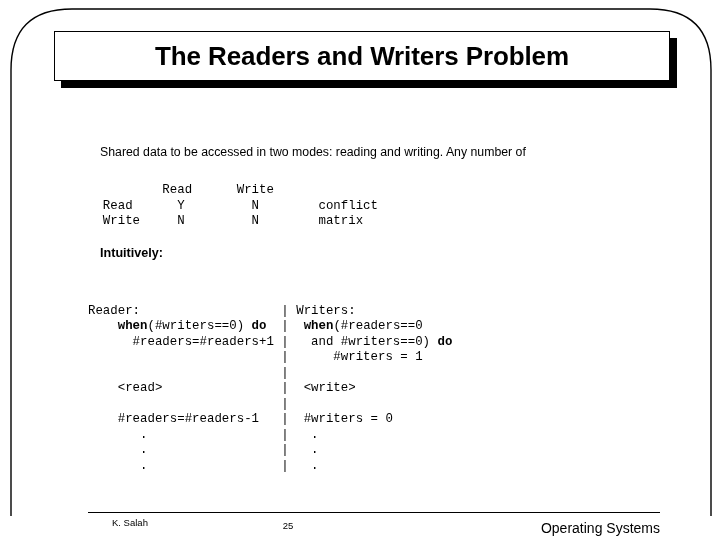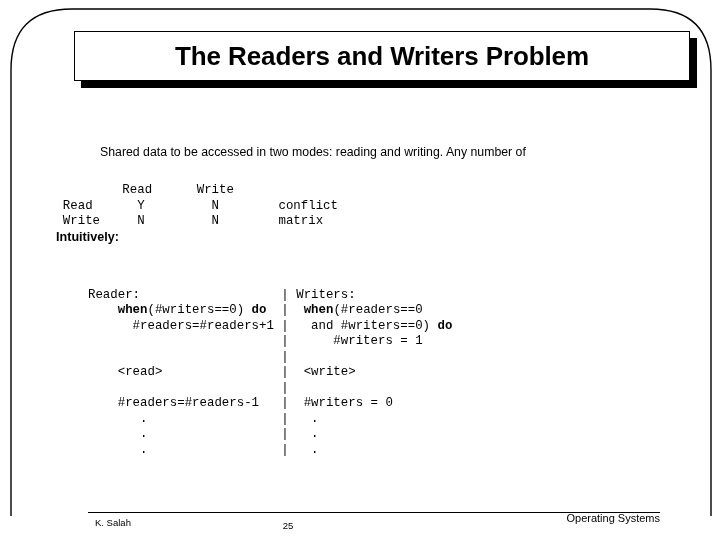--- a/index.html
+++ b/index.html
@@ -32,21 +32,20 @@
     width: 616px;
     height: 50px;
     background: #ffffff;
     border: 1px solid #000000;
     box-shadow: 7px 7px 0 0 #000000;
     box-sizing: border-box;
     display: flex;
     align-items: center;
     justify-content: center;
     z-index: 3;
-    margin-left: 20px;
   }
   #title-text {
     font-size: 26px;
     font-weight: bold;
     letter-spacing: -0.1px;
     white-space: nowrap;
     line-height: 1;
   }
 
   
@@ -73,26 +72,26 @@
   .mono-block {
     font-family: "Liberation Mono", "DejaVu Sans Mono", monospace;
     font-size: 12.4px;
     line-height: 15.5px;
     white-space: pre;
     margin: 0;
   }
 
   #matrix-block {
     margin-top: 22px;
-    padding-left: 48px;
+    padding-left: 88px;
   }
 
   #intuitively-label {
-    margin-top: 0;
-    padding-left: 56px;
+    margin-top: 16px;
+    padding-left: 100px;
     font-size: 12.6px;
     font-weight: bold;
   }
 
   #code-block {
     margin-top: 44px;
     padding-left: 88px;
     position: relative;
   }
   #code-block .kw {
@@ -110,37 +109,37 @@
   #footer-rule {
     position: absolute;
     left: 88px;
     top: 0;
     width: 572px;
     height: 0;
     border-top: 1px solid #000000;
   }
   #footer-author {
     position: absolute;
-    left: 95px;
+    left: 112px;
     top: 5px;
     font-size: 9.5px;
   }
   #footer-page {
     position: absolute;
     left: 0;
     top: 8px;
     width: 576px;
     text-align: center;
     font-size: 9.5px;
   }
   #footer-course {
     position: absolute;
     right: 60px;
-    top: 0;
-    font-size: 11px;
+    top: 8px;
+    font-size: 14px;
   }
 </style>
 </head>
 <body>
 
 <div id="slide-frame">
   <svg width="720" height="540" viewBox="0 0 720 540">
     <path d="M 11 516 L 11 70 Q 11 9 72 9 L 650 9 Q 711 9 711 70 L 711 516" fill="none" stroke="#000000" stroke-width="1.4"></path>
   </svg>
 </div>

